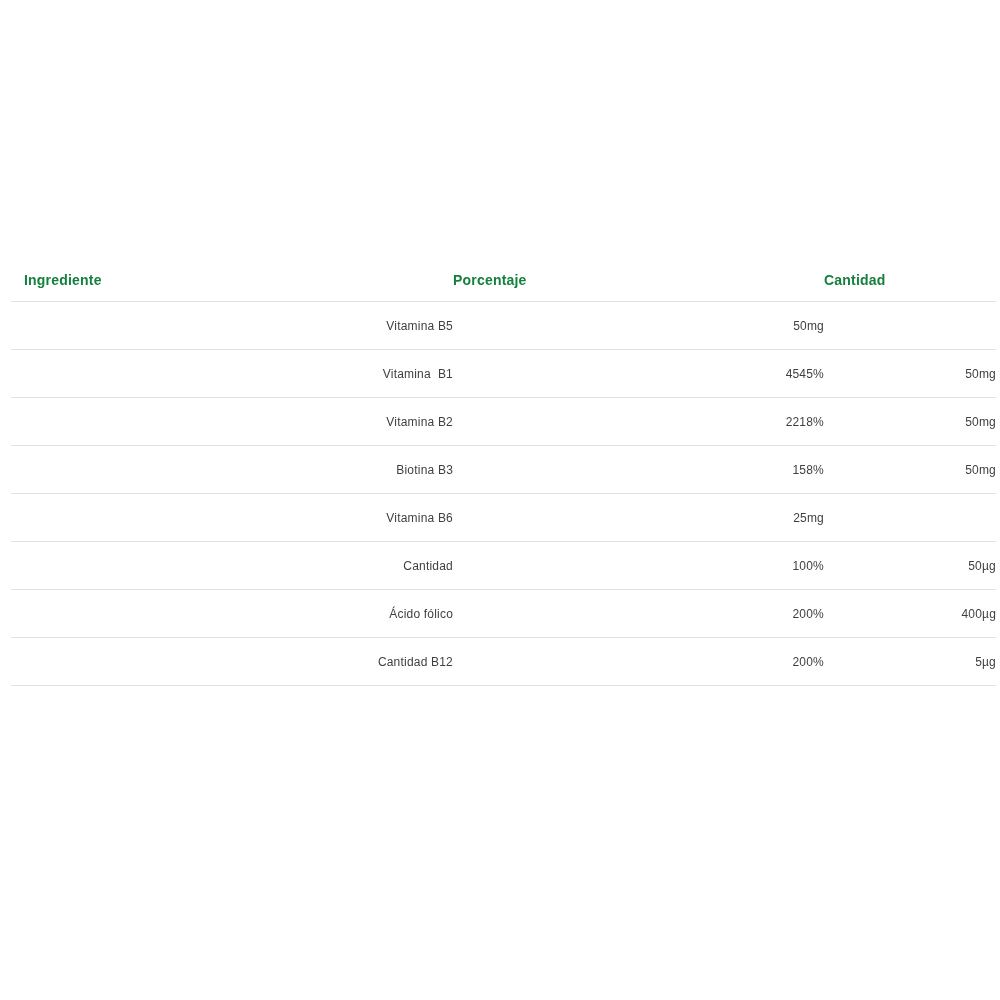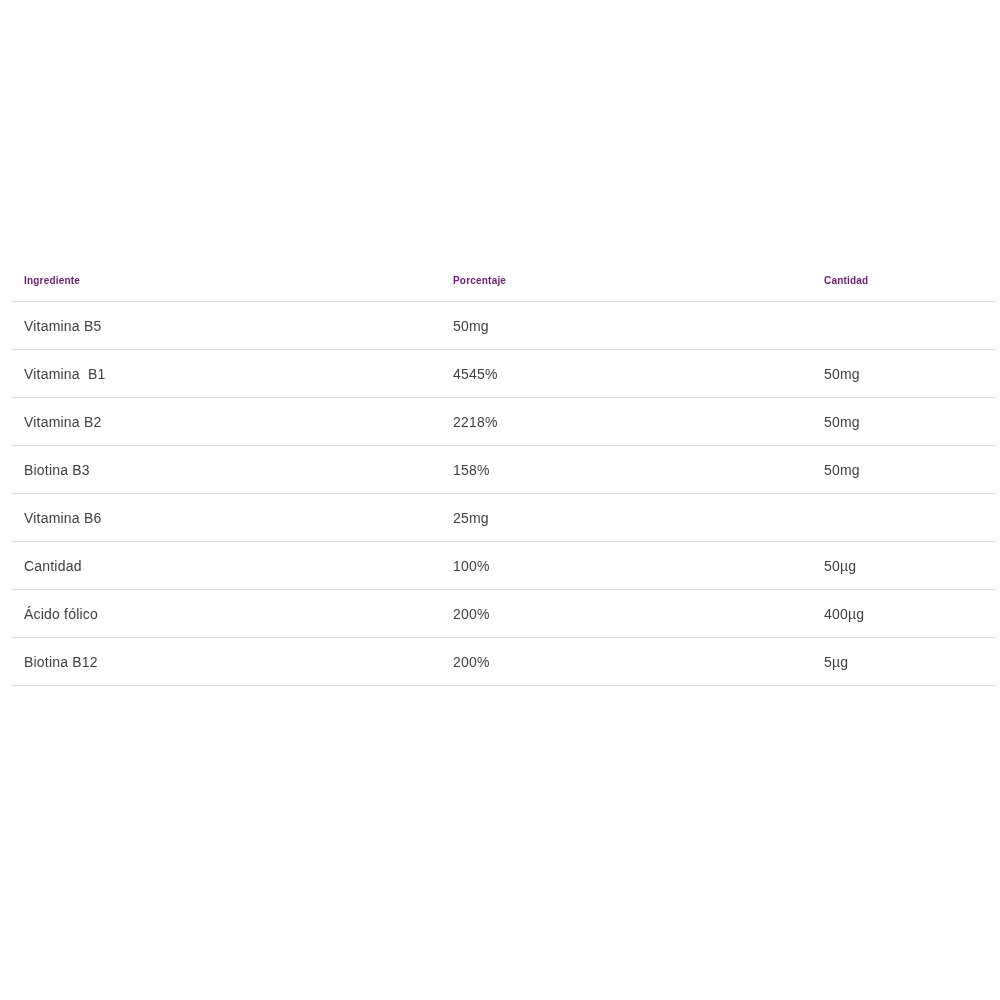--- a/index.html
+++ b/index.html
@@ -23,32 +23,33 @@
     padding-left: 13px;
     border-bottom: 1px solid #e2e2e2;
   }
   .t-row.header {
     height: 43px;
   }
   .t-row.body {
     height: 48px;
   }
   .th {
-    font-size: 10px;
+    font-size: 14px;
     font-weight: 700;
-    color: #701a75;
+    color: #15803d;
     letter-spacing: 0.2px;
     white-space: pre;
   }
   .td {
-    font-size: 14px;
+    font-size: 12px;
     font-weight: 400;
     color: #3f3f3f;
     letter-spacing: 0.2px;
     white-space: pre;
+    text-align: right;
   }
 </style>
 </head>
 <body>
 
 <div class="table-wrap">
 
   <div class="t-row header">
     <span class="th">Ingrediente</span>
     <span class="th">Porcentaje</span>
@@ -89,18 +90,18 @@
     <span class="td">50µg</span>
   </div>
 
   <div class="t-row body">
     <span class="td">Ácido fólico</span>
     <span class="td">200%</span>
     <span class="td">400µg</span>
   </div>
 
   <div class="t-row body">
-    <span class="td">Biotina B12</span>
+    <span class="td">Cantidad B12</span>
     <span class="td">200%</span>
     <span class="td">5µg</span>
   </div>
 
 </div>
 
 </body></html>

